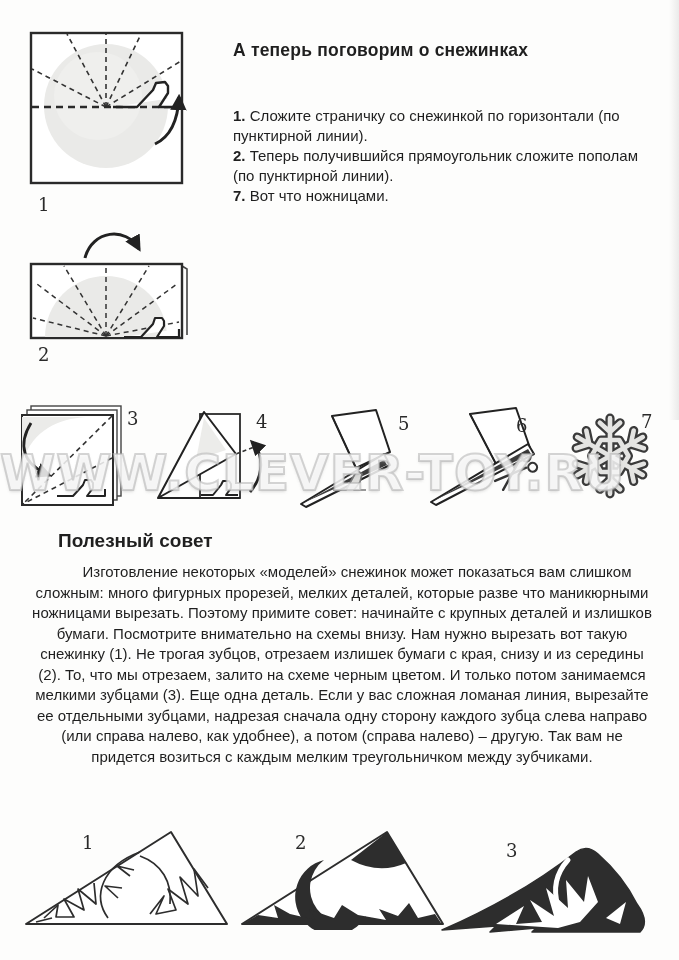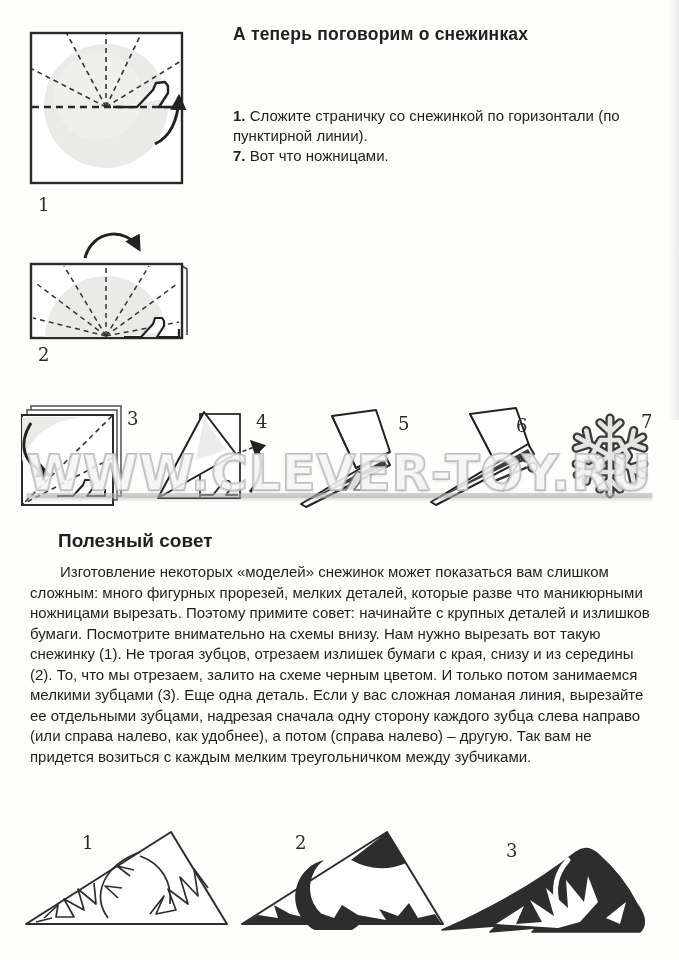--- a/index.html
+++ b/index.html
@@ -10,28 +10,28 @@
   }
   .page::after{content:"";position:absolute;top:0;right:0;width:10px;height:420px;
     background:linear-gradient(to left,rgba(150,150,150,.18),rgba(150,150,150,0));pointer-events:none;}
   .abs{position:absolute;}
   .title{font-size:17.5px;font-weight:bold;letter-spacing:.2px;}
   .steps{font-size:15px;line-height:20px;width:428px;margin-top:48px;}
   .steps p{margin:0;}
   .steps .num{font-weight:bold;}
   .fig-label{font-family:"DejaVu Serif",serif;font-size:18px;color:#2a2a2a;}
   .advice-head{font-size:19px;font-weight:bold;}
-  .advice-body{font-size:15px;line-height:20.5px;width:624px;text-indent:30px;text-align:left;}
+  .advice-body{font-size:15px;line-height:20.5px;width:624px;text-indent:30px;text-align:center;}
   .watermark{
-    width:679px;text-align:center;font-size:50px;font-weight:bold;letter-spacing:1px;
+    width:679px;text-align:left;font-size:50px;font-weight:bold;letter-spacing:1px;
     font-family:"DejaVu Sans",sans-serif;
     color:rgba(250,250,250,.82);
     -webkit-text-stroke:2px rgba(178,178,178,.55);
     text-shadow:0 2px 3px rgba(150,150,150,.30);
-    z-index:6;pointer-events:none;text-decoration:underline;
+    z-index:6;pointer-events:none;
   }
   svg{display:block;}
   .sf-outer{stroke:#3b3b3b;stroke-width:10;stroke-linecap:round;stroke-linejoin:round;}
   .sf-inner{stroke:#e4e4e2;stroke-width:5;stroke-linecap:round;stroke-linejoin:round;}
 </style>
 </head>
 <body>
 
 <div class="page">
 
@@ -73,24 +73,25 @@
       <path d="M78,114 L5,96"></path>
       <path d="M78,114 L121,44"></path>
       <path d="M78,114 L149,62"></path>
       <path d="M78,114 L151,100"></path>
     </g>
     <path d="M96,115 H113 L125,102 L127,96 H134 L136,99 V104 L129,115 H151 V107" fill="#ffffff" stroke="#222" stroke-width="2.2" stroke-linejoin="round"></path>
     <path d="M57,36 C64,8 98,4 111,27" fill="none" stroke="#222" stroke-width="3" marker-end="url(#ah2)"></path>
   </svg>
   <div class="abs fig-label" style="left:38px;top:344px;">2</div>
 
-  <div class="abs title" style="left:233px;top:24px;width:430px;">А теперь поговорим о снежинках</div>
+  <div class="abs title" style="left:233px;top:40px;width:430px;">А теперь поговорим о снежинках</div>
 
   <div class="abs steps" style="left:233px;top:58px;">
     <p><span class="num">1.</span><span> Сложите страничку со снежинкой по горизонтали (по пунктирной линии).</span></p>
+    <p><span class="num">2.</span><span> Теперь получившийся прямоугольник сложите пополам (по пунктирной линии).</span></p>
     <p><span class="num">7.</span><span> Вот что ножницами.</span></p>
   </div>
 
   <svg class="abs" style="left:16px;top:402px;" width="118" height="108" viewBox="0 0 118 108">
     <defs>
       <marker id="ah3" viewBox="0 0 10 10" refX="8" refY="5" markerWidth="5.5" markerHeight="5.5" orient="auto">
         <path d="M0,0 L10,5 L0,10 z" fill="#222"></path>
       </marker>
     </defs>
     <rect x="15" y="4" width="90" height="90" fill="#fff" stroke="#444" stroke-width="1.4"></rect>

